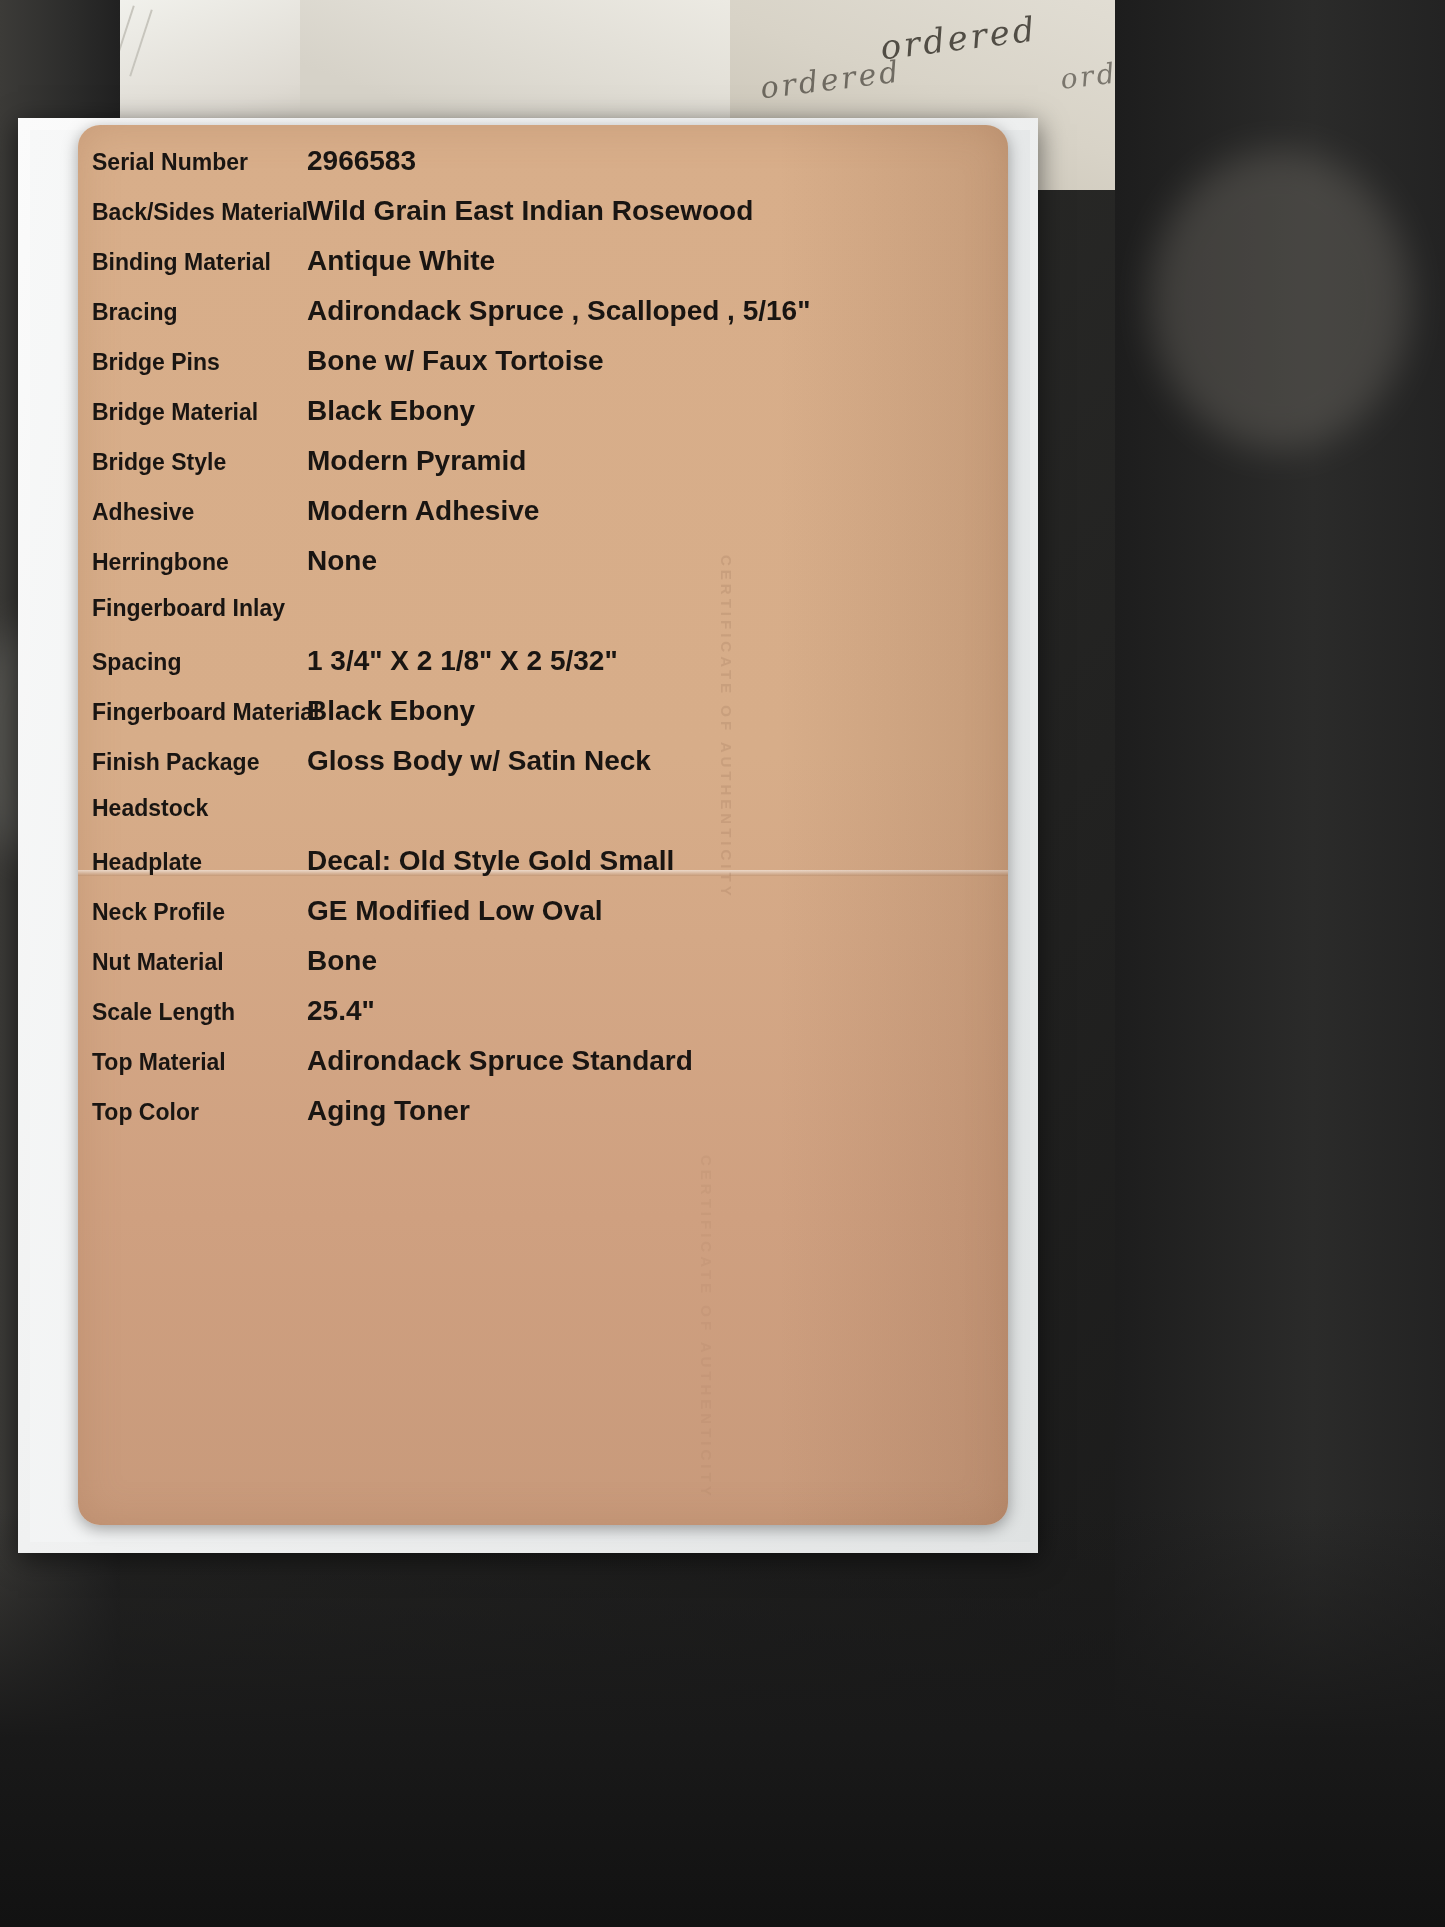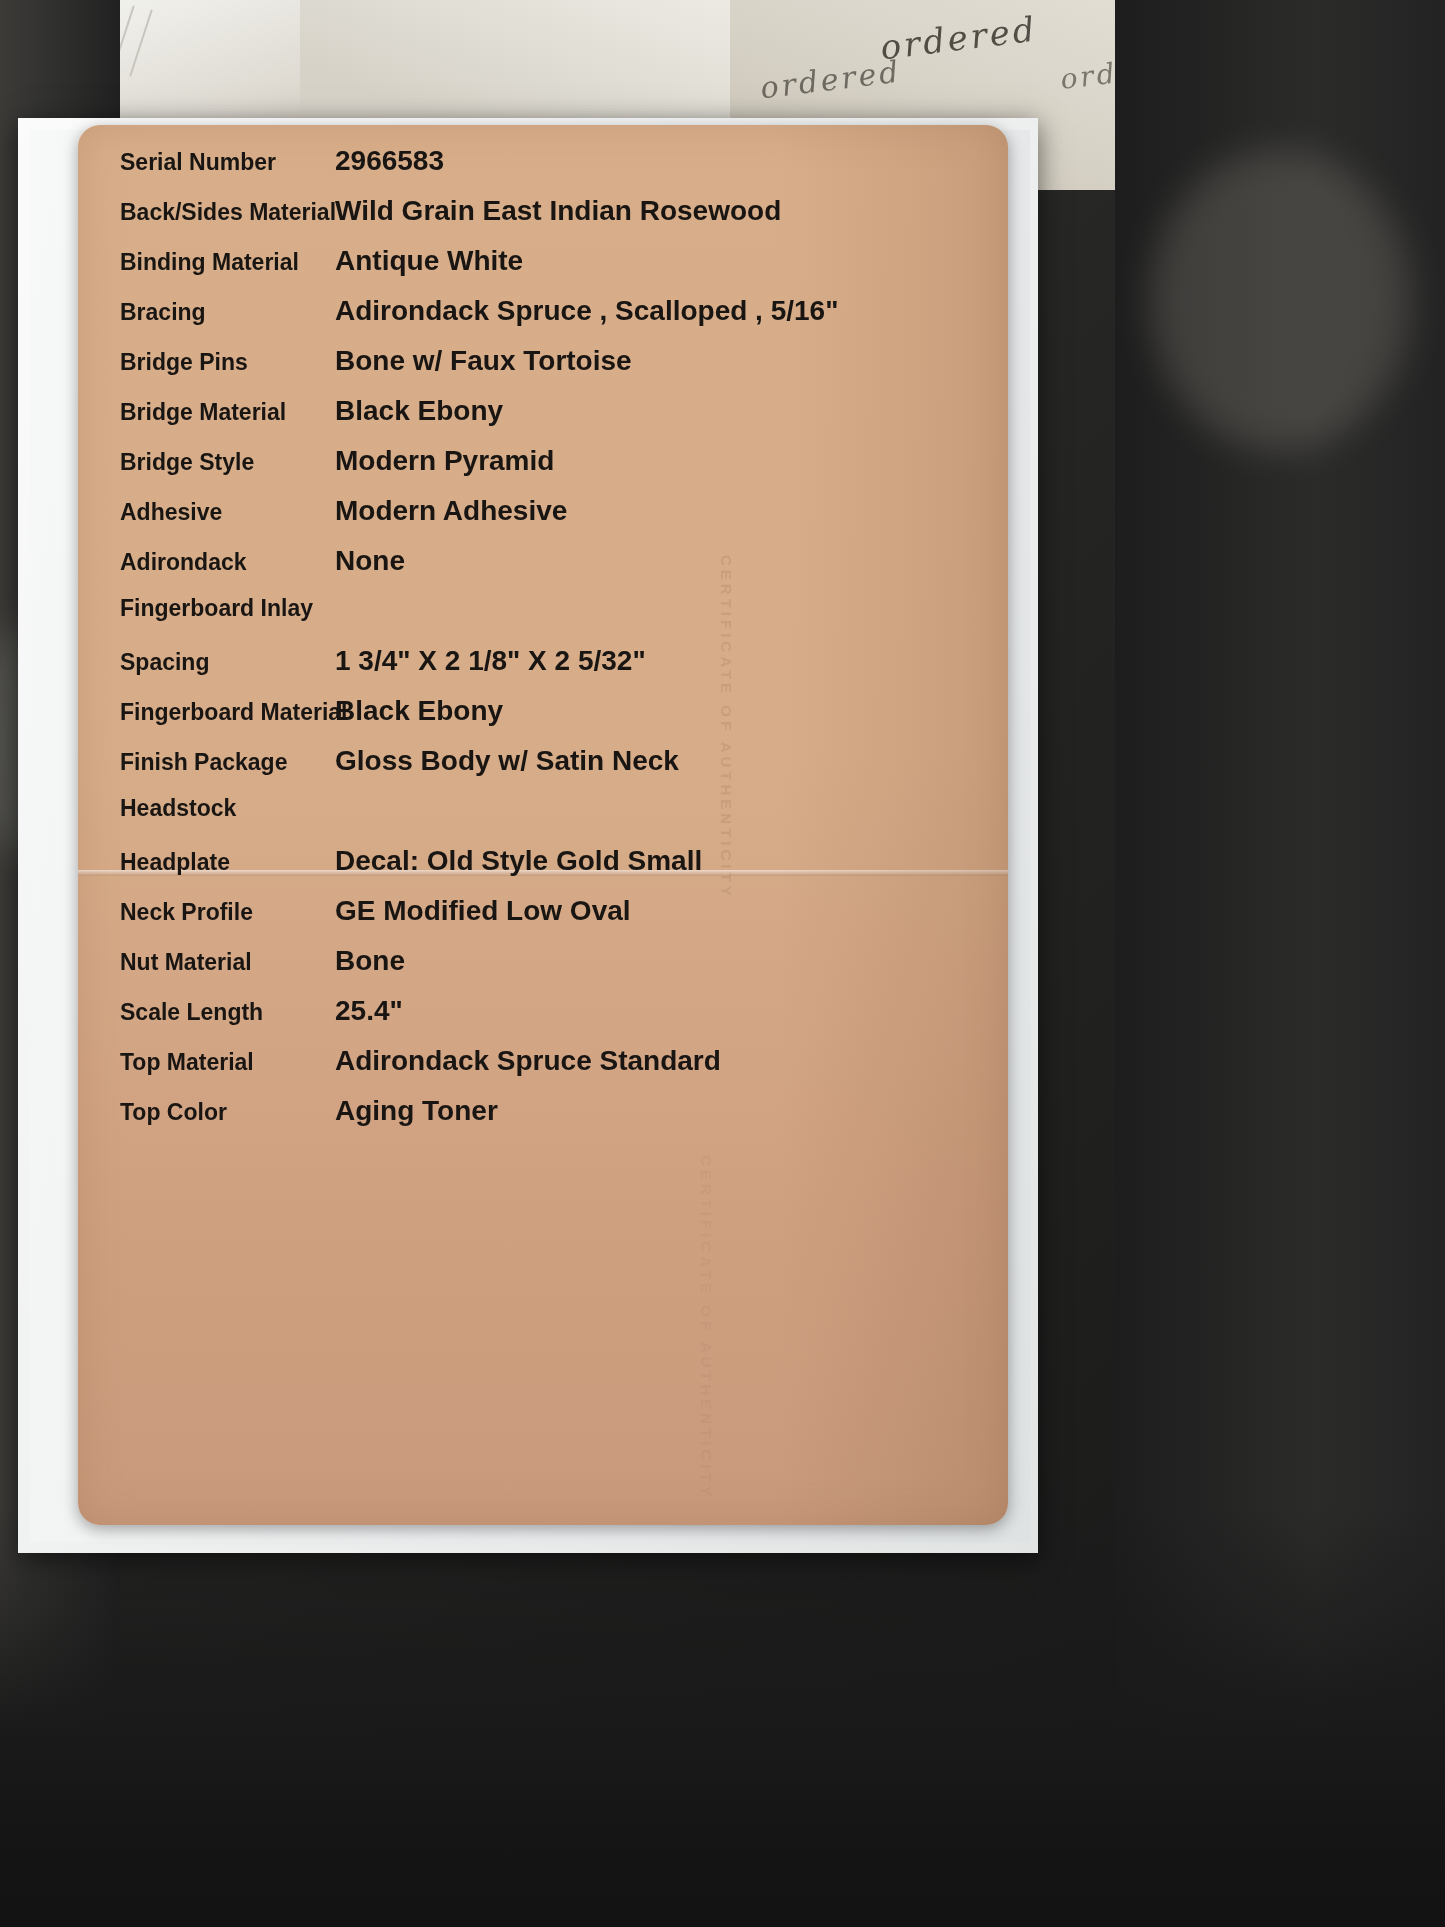--- a/index.html
+++ b/index.html
@@ -152,21 +152,20 @@
     height: 50px;
   }
   .spec-label {
     width: 223px;
     padding-left: 8px;
     box-sizing: border-box;
     font-weight: bold;
     font-size: 23px;
     color: #191512;
     white-space: nowrap;
-    margin-left: 28px;
   }
   .spec-value {
     flex: 1;
     font-weight: bold;
     font-size: 28px;
     color: #191512;
     white-space: nowrap;
   }
 </style>
 </head>
@@ -229,21 +228,21 @@
       </div>
       <div class="spec-row">
         <div class="spec-label">Bridge Style</div>
         <div class="spec-value">Modern Pyramid</div>
       </div>
       <div class="spec-row">
         <div class="spec-label">Adhesive</div>
         <div class="spec-value">Modern Adhesive</div>
       </div>
       <div class="spec-row">
-        <div class="spec-label">Adirondack</div>
+        <div class="spec-label">Herringbone</div>
         <div class="spec-value">None</div>
       </div>
       <div class="spec-row">
         <div class="spec-label">Fingerboard Inlay</div>
       </div>
       <div class="spec-row">
         <div class="spec-label">Spacing</div>
         <div class="spec-value">1 3/4" X 2 1/8" X 2 5/32"</div>
       </div>
       <div class="spec-row">

